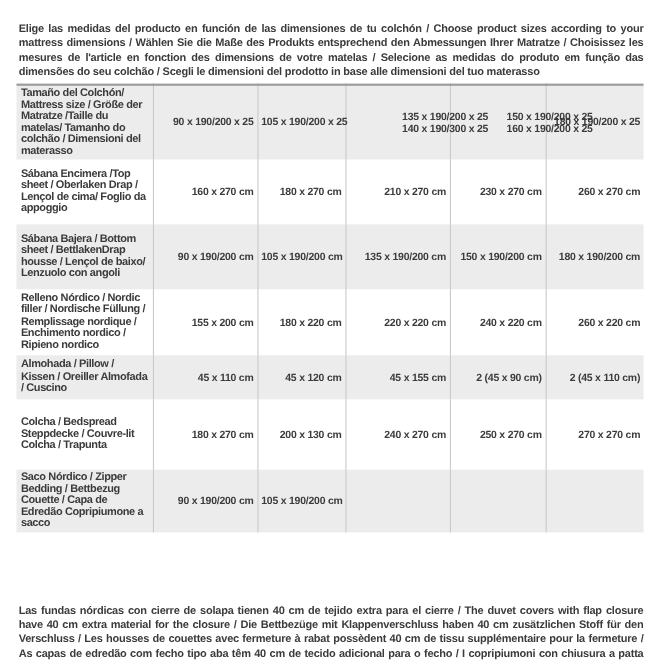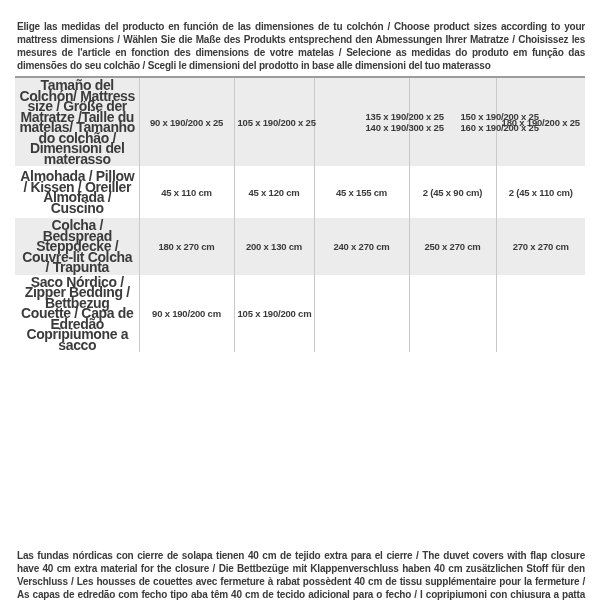--- a/index.html
+++ b/index.html
@@ -17,27 +17,27 @@
     font-size: 10px; line-height: 13px; font-weight: bold;
     text-align: justify; letter-spacing: -0.2px;
   }
 
   table.sizes {
     position: absolute; top: 76px; left: 15px;
     width: 570px; border-collapse: collapse; table-layout: fixed;
     border-top: 2px solid #9c9c9c;
   }
   table.sizes td {
-    font-size: 9.5px; font-weight: bold; text-align: center;
+    font-size: 9.5px; font-weight: bold; text-align: right;
     vertical-align: middle; padding: 2px 3px;
     letter-spacing: -0.2px; white-space: nowrap;
   }
   table.sizes td.label {
-    text-align: center; white-space: normal;
-    font-size: 14px; line-height: 10.5px;
+    text-align: left; white-space: normal;
+    font-size: 10px; line-height: 10.5px;
     padding-left: 4px; letter-spacing: -0.35px;
   }
   table.sizes td + td { border-left: 1px solid #c9c9c9; }
   table.sizes tr:nth-child(odd) { background: #ececec; }
   .line { display: block; line-height: 11px; margin-left: 48px; }
 
   .note {
     position: absolute; top: 539px; left: 17px; width: 568px;
     font-size: 10px; line-height: 13px; font-weight: bold;
     text-align: justify; letter-spacing: -0.2px;
@@ -69,33 +69,57 @@
           <span class="line">140 x 190/300 x 25</span>
         </td>
         <td>
           <span class="line">150 x 190/200 x 25</span>
           <span class="line">160 x 190/200 x 25</span>
         </td>
         <td>180 x 190/200 x 25</td>
       </tr>
 
 
+      <tr style="height:59px">
+        <td class="label">Sábana Encimera /Top sheet / Oberlaken Drap / Lençol de cima/ Foglio da appoggio</td>
+        <td>160 x 270 cm</td>
+        <td>180 x 270 cm</td>
+        <td>210 x 270 cm</td>
+        <td>230 x 270 cm</td>
+        <td>260 x 270 cm</td>
+      </tr>
 
+      <tr style="height:59px">
+        <td class="label">Sábana Bajera / Bottom sheet / BettlakenDrap housse / Lençol de baixo/ Lenzuolo con angoli</td>
+        <td>90 x 190/200 cm</td>
+        <td>105 x 190/200 cm</td>
+        <td>135 x 190/200 cm</td>
+        <td>150 x 190/200 cm</td>
+        <td>180 x 190/200 cm</td>
+      </tr>
 
+      <tr style="height:60px">
+        <td class="label">Relleno Nórdico / Nordic filler / Nordische Füllung / Remplissage nordique / Enchimento nordico / Ripieno nordico</td>
+        <td>155 x 200 cm</td>
+        <td>180 x 220 cm</td>
+        <td>220 x 220 cm</td>
+        <td>240 x 220 cm</td>
+        <td>260 x 220 cm</td>
+      </tr>
 
-      <tr style="height:52px">
+      <tr style="height:40px">
         <td class="label">Almohada / Pillow / Kissen / Oreiller Almofada / Cuscino</td>
         <td>45 x 110 cm</td>
         <td>45 x 120 cm</td>
         <td>45 x 155 cm</td>
         <td>2 (45 x 90 cm)</td>
         <td>2 (45 x 110 cm)</td>
       </tr>
 
-      <tr style="height:52px">
+      <tr style="height:64px">
         <td class="label">Colcha / Bedspread Steppdecke / Couvre-lit Colcha / Trapunta</td>
         <td>180 x 270 cm</td>
         <td>200 x 130 cm</td>
         <td>240 x 270 cm</td>
         <td>250 x 270 cm</td>
         <td>270 x 270 cm</td>
       </tr>
 
       <tr style="height:47px">
         <td class="label">Saco Nórdico / Zipper Bedding / Bettbezug Couette / Capa de Edredão Copripiumone a sacco</td>

